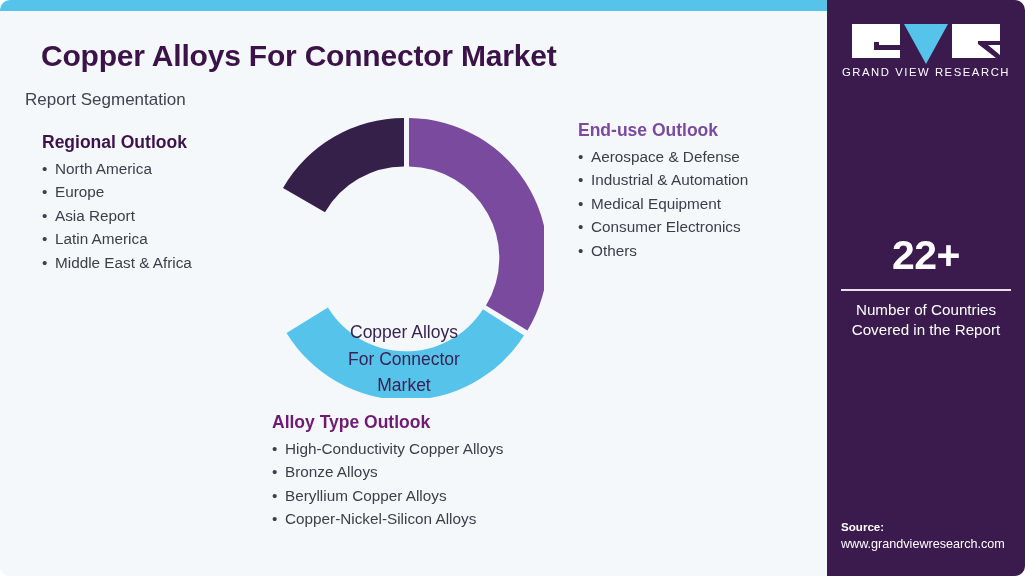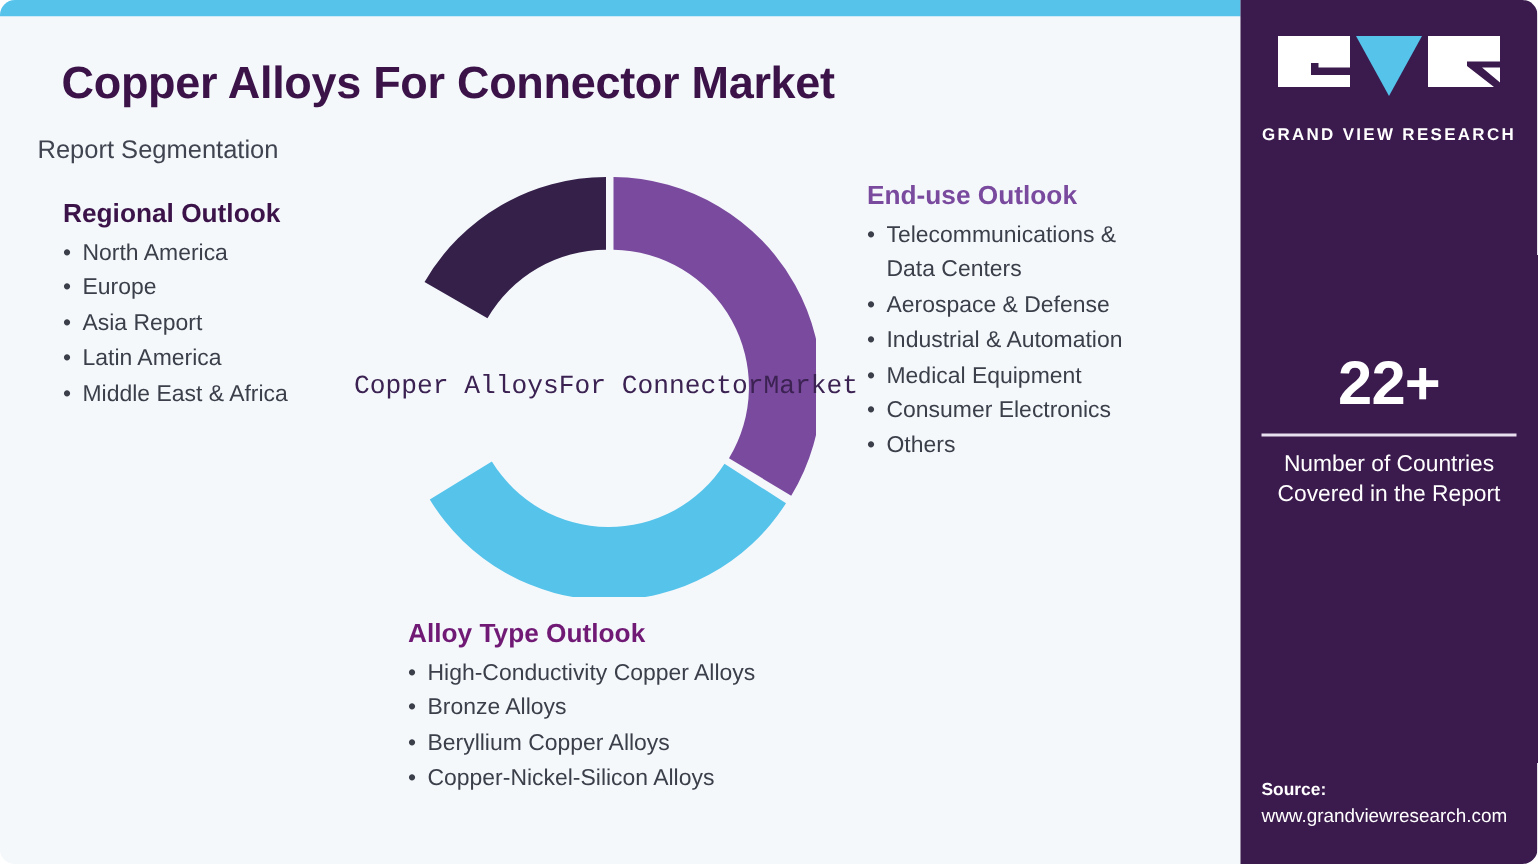--- a/index.html
+++ b/index.html
@@ -117,25 +117,24 @@
     height: 280px;
   }
   #donut-svg { display: block; }
   #donut-center-text {
     position: absolute;
     left: 0;
     top: 0;
     width: 280px;
     height: 280px;
     display: flex;
-    flex-direction: row;
+    flex-direction: column;
     align-items: center;
-    justify-content: center;
+    justify-content: flex-end;
     pointer-events: none;
-    font-family: Liberation Mono, monospace;
   }
   #donut-center-text span {
     font-size: 17.5px;
     color: #3B2252;
     line-height: 1.5;
     text-align: center;
     white-space: nowrap;
   }
 
   
@@ -157,24 +156,24 @@
     display: flex;
     flex-direction: column;
     align-items: center;
   }
   #logo-marks {
     display: flex;
     align-items: flex-start;
     gap: 4px;
   }
   #logo-wordmark {
-    margin-top: 20px;
+    margin-top: 2px;
     color: #FFFFFF;
     font-size: 11.3px;
-    font-weight: bold;
+    font-weight: normal;
     letter-spacing: 1.55px;
     white-space: nowrap;
   }
 
   
   #stat-area {
     position: absolute;
     left: 14px;
     top: 235px;
     width: 170px;
@@ -240,24 +239,20 @@
       <li>Europe</li>
       <li>Asia Report</li>
       <li>Latin America</li>
       <li>Middle East &amp; Africa</li>
     </ul>
   </div>
 
   <div class="outlook-block" id="enduse-block">
     <div class="outlook-heading">End-use Outlook</div>
     <ul class="outlook-list">
-      <li>
-        <span>Telecommunications &amp;</span>
-        <span class="wrap-line">Data Centers</span>
-      </li>
       <li>Aerospace &amp; Defense</li>
       <li>Industrial &amp; Automation</li>
       <li>Medical Equipment</li>
       <li>Consumer Electronics</li>
       <li>Others</li>
     </ul>
   </div>
 
   <div class="outlook-block" id="alloy-block">
     <div class="outlook-heading">Alloy Type Outlook</div>

